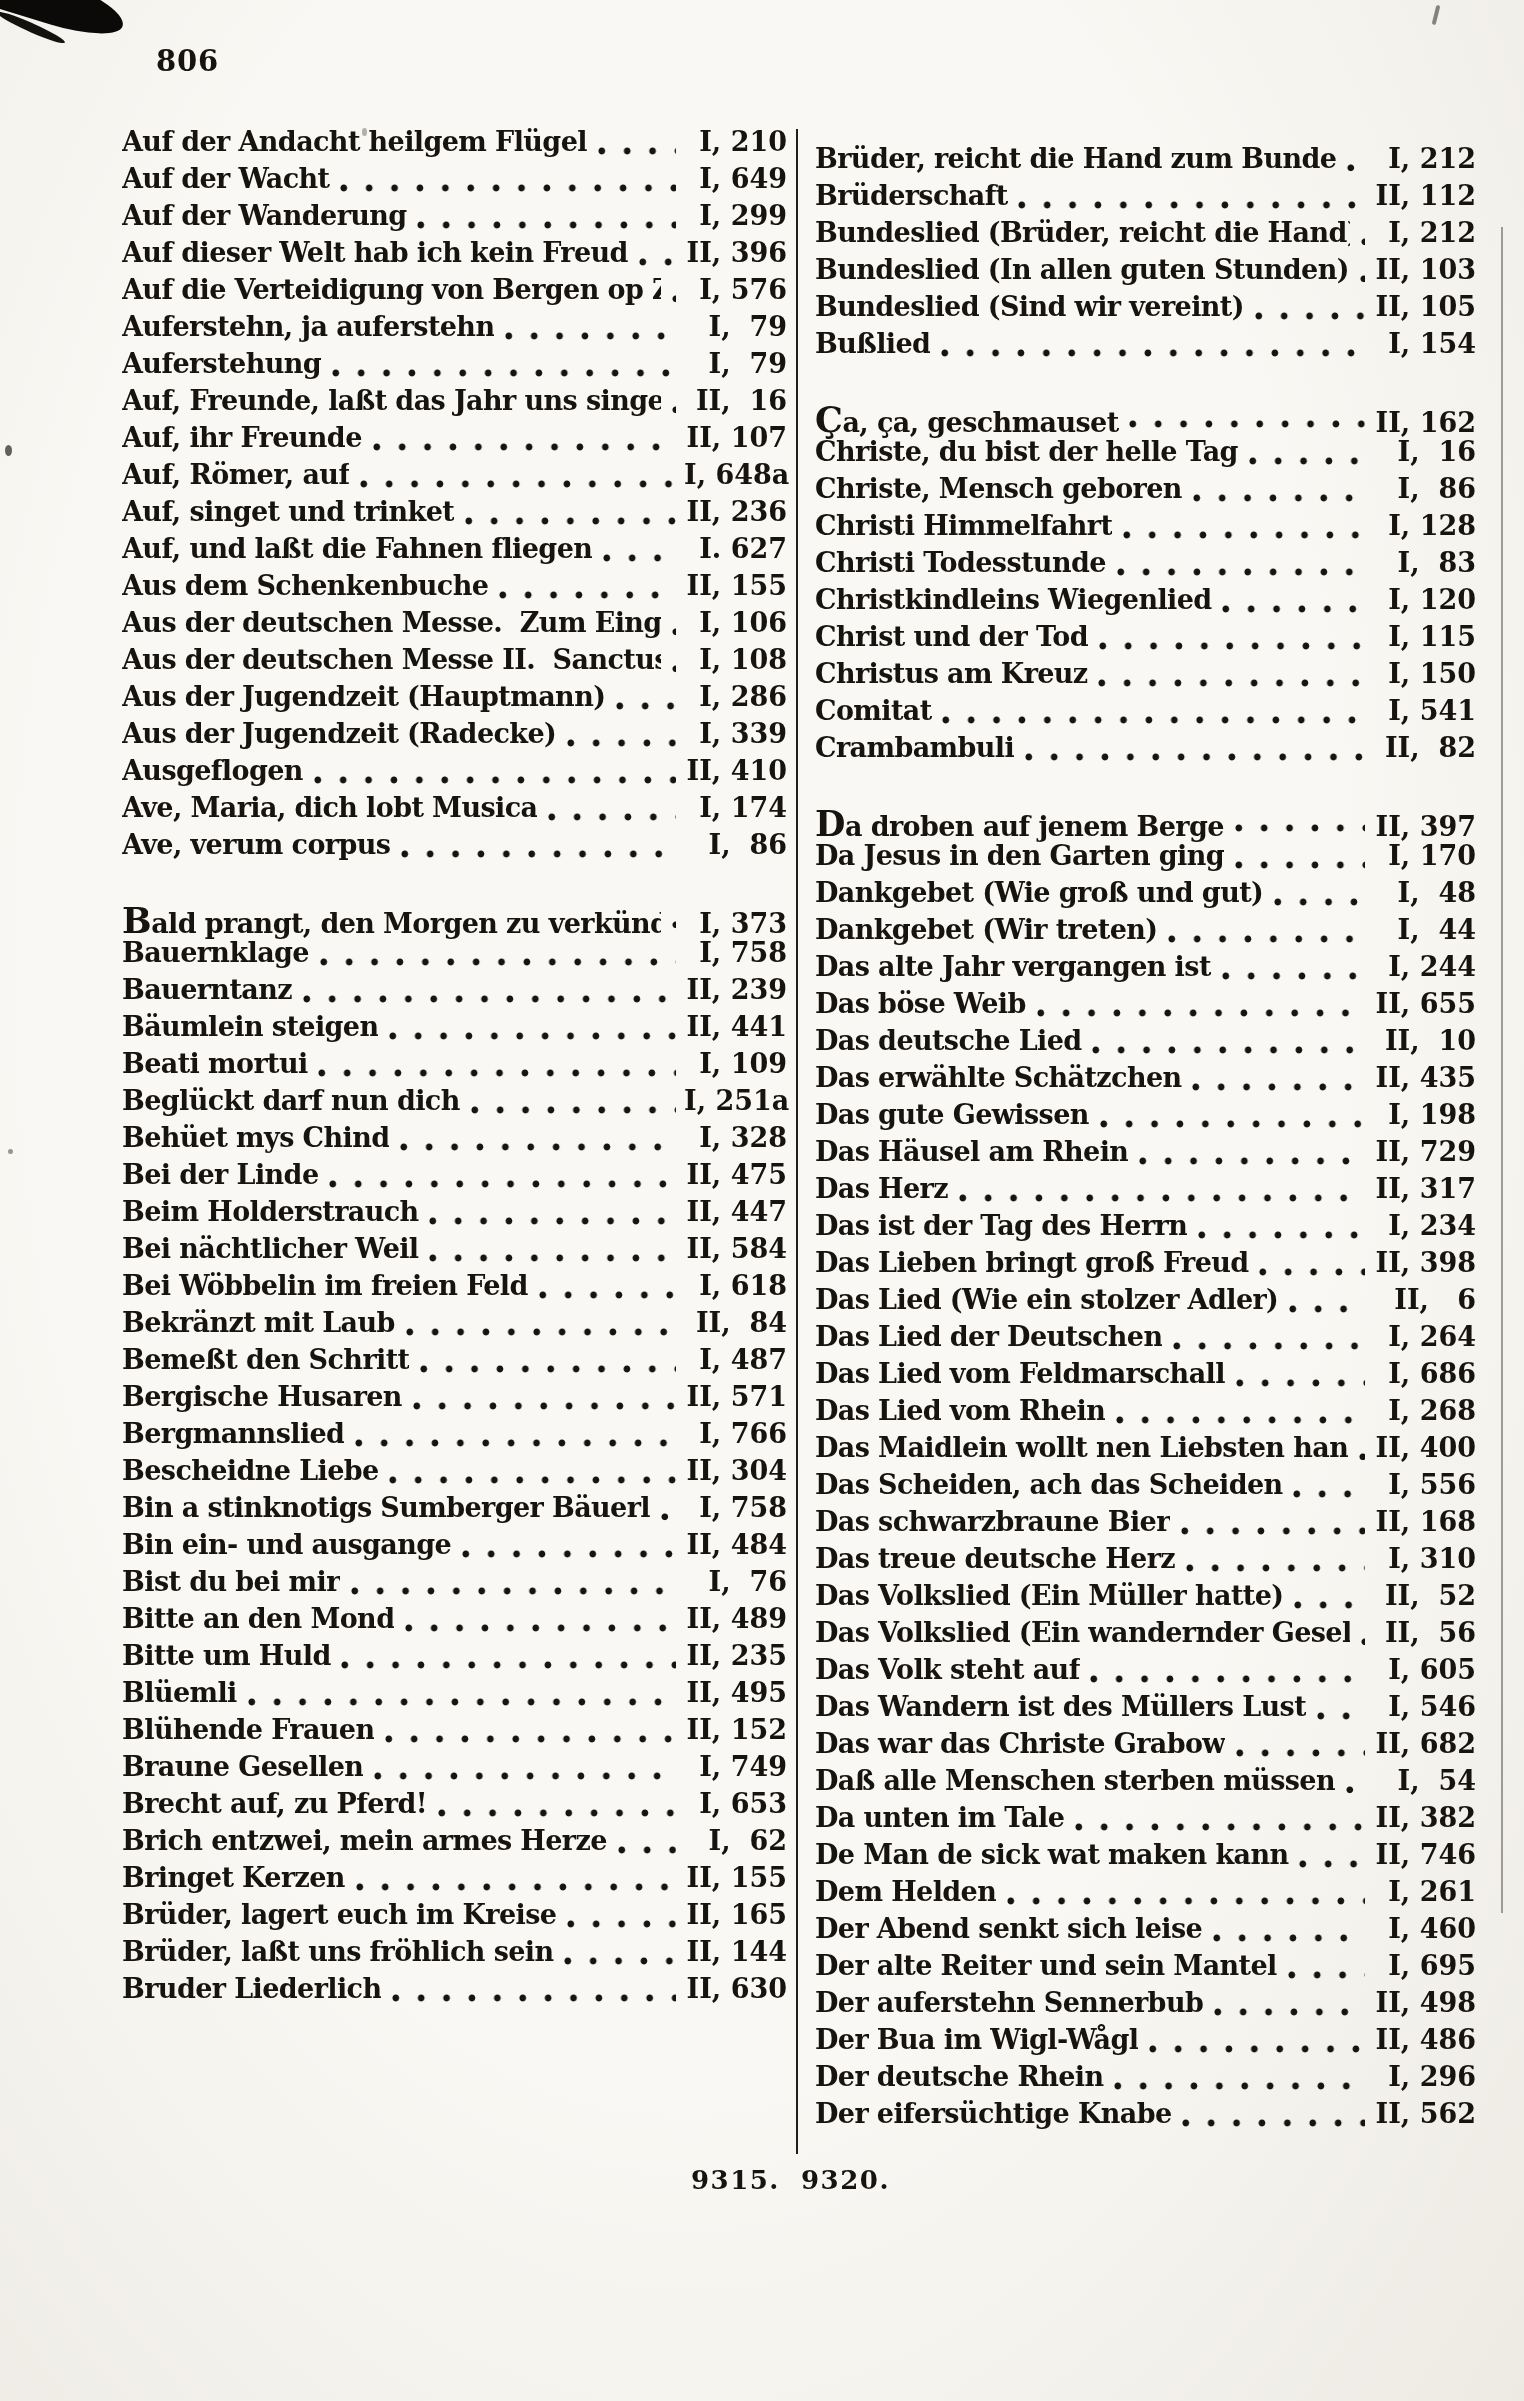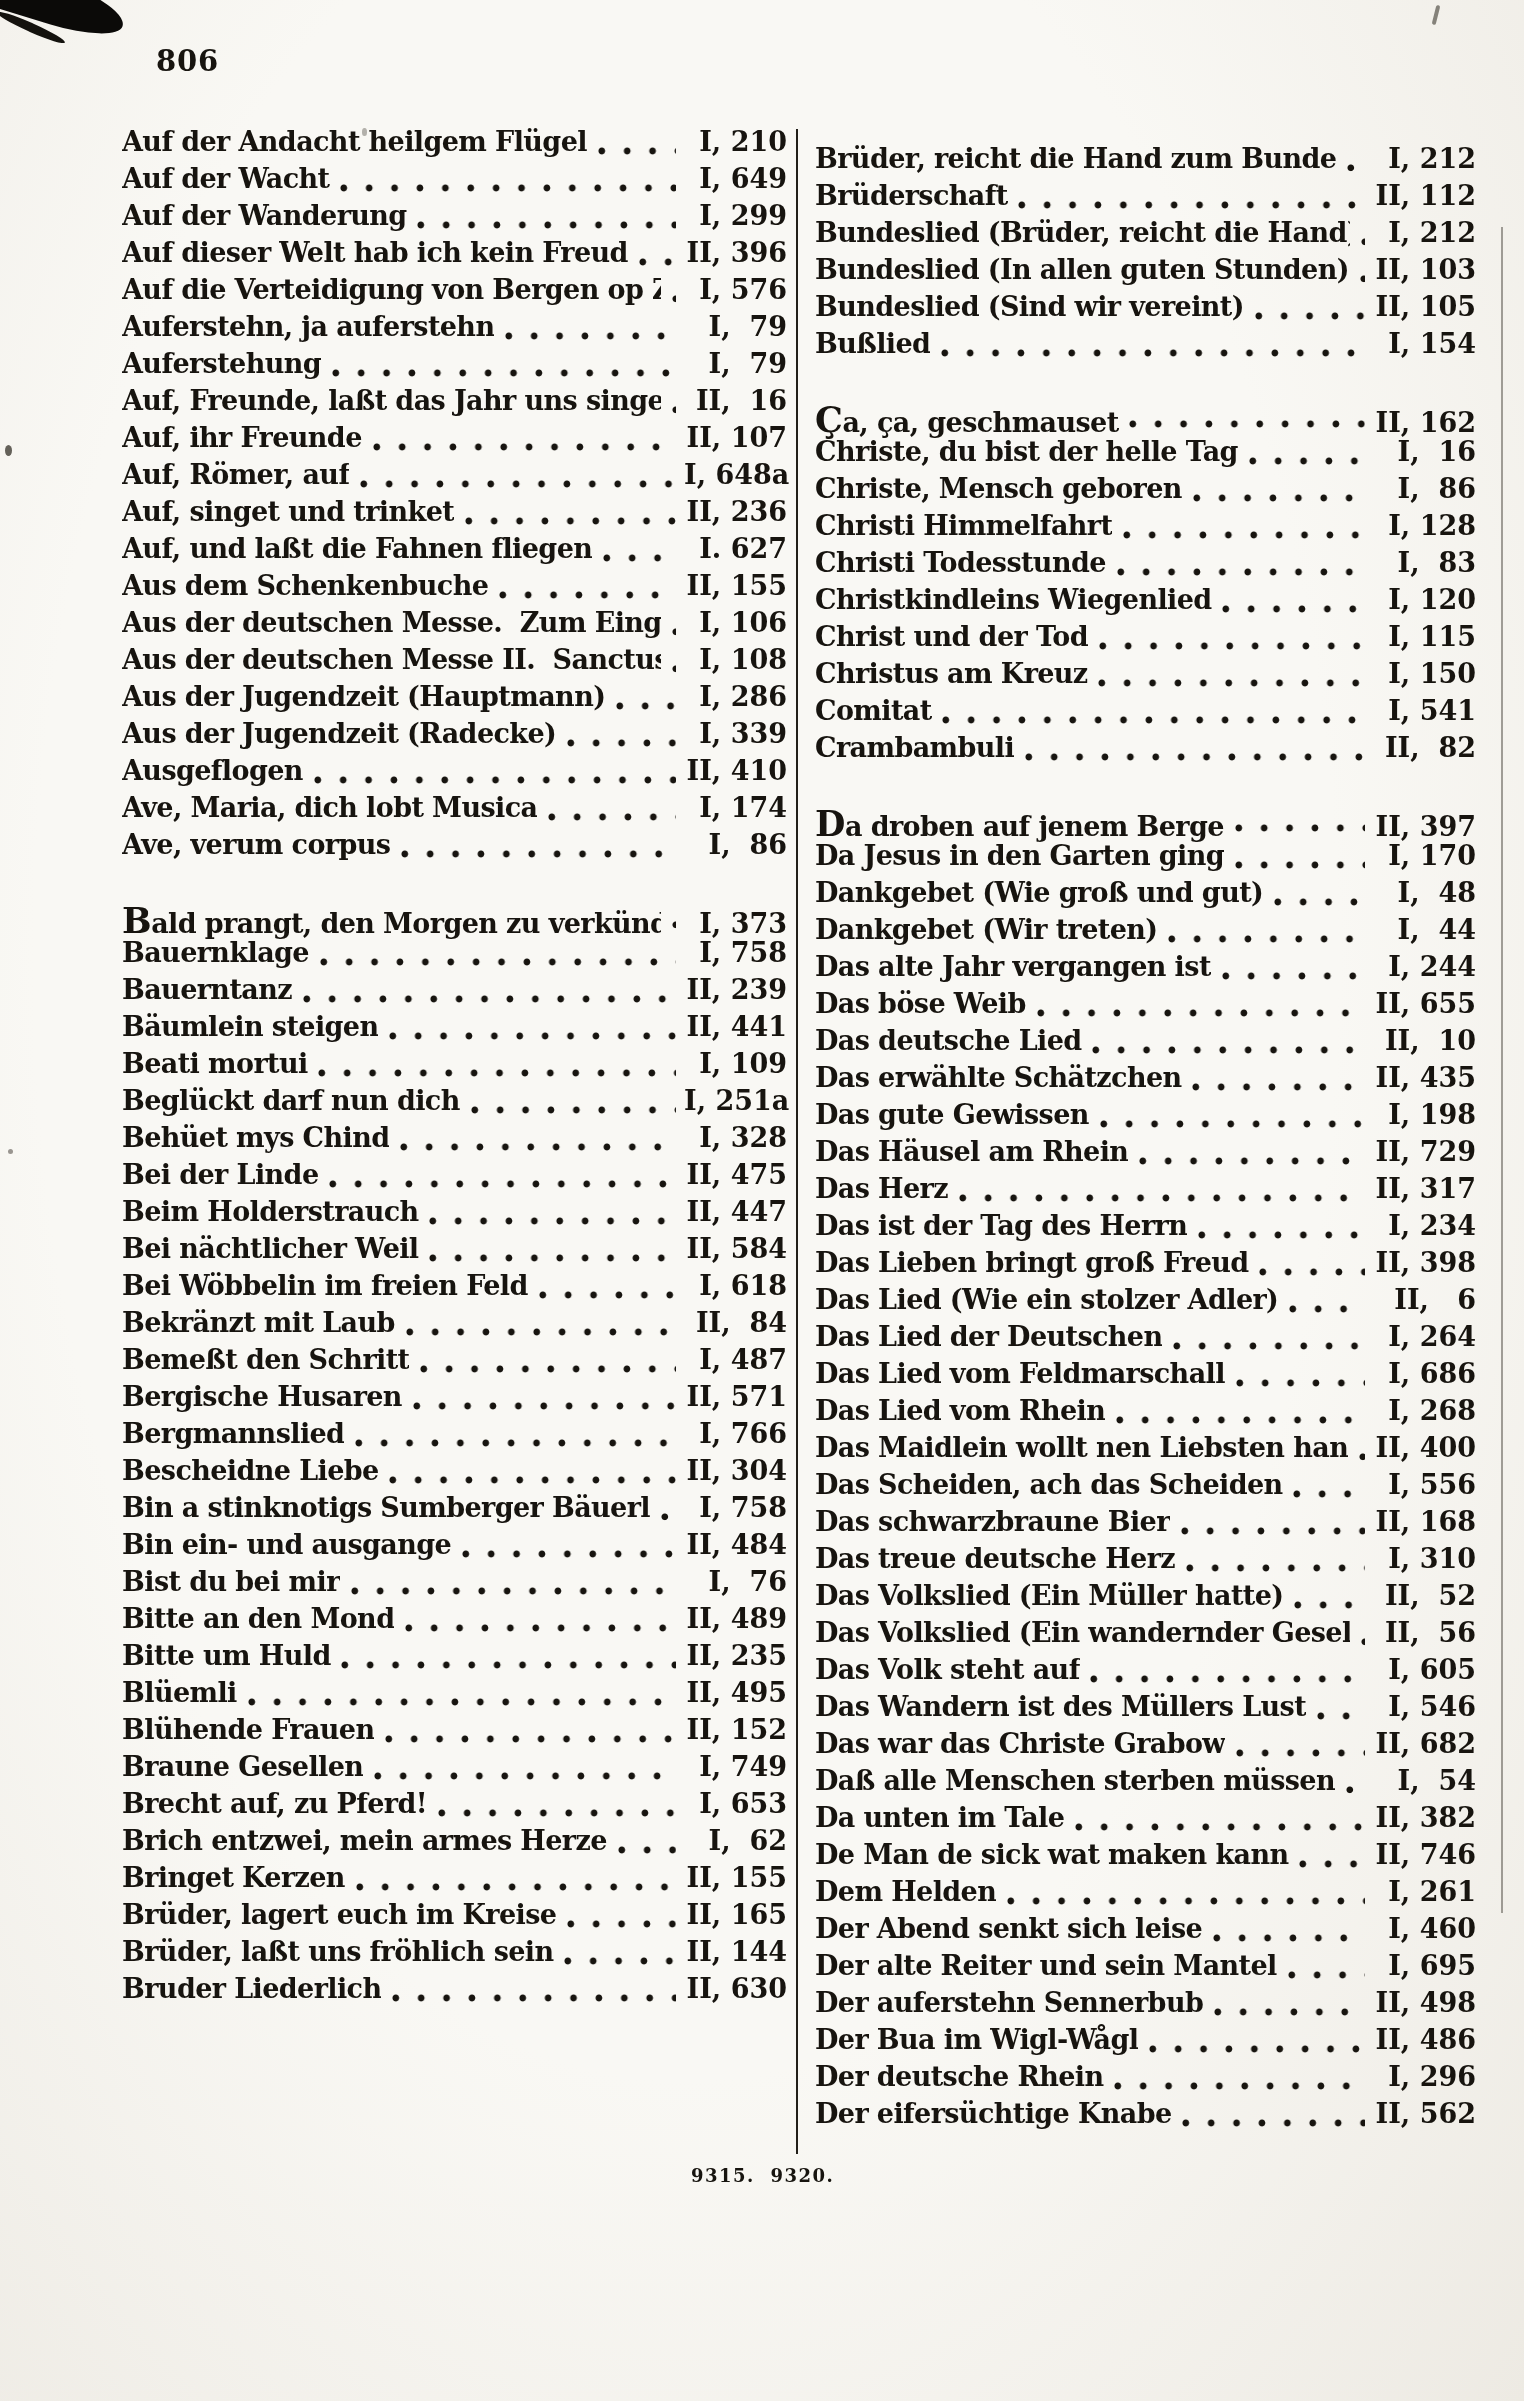--- a/index.html
+++ b/index.html
@@ -18,21 +18,21 @@
   .leader {
     flex:1 1 auto; min-width:4.6px; height:7.7px; align-self:flex-end;
     margin:0 7.7px 8.5px 10.8px; overflow:hidden;
     background-image: radial-gradient(circle at 3.8px 3.8px, #17140f 2.8px, rgba(0,0,0,0) 3.8px);
     background-size:25.4px 7.7px; background-repeat:repeat-x; background-position:0 100%;
   }
   .ref { white-space:pre; font-size:27px; width:103px; text-align:right; flex:0 0 auto; }
   .gap { height:34px; }
   .divider   { position:absolute; left:796px; top:129px; width:2.3px; height:2025px; background:#221f19; }
   .edge-line { position:absolute; left:1501px; top:227px; width:2.3px; height:1686px; background:#4a463e; opacity:.5; }
-  .footer { position:absolute; left:691px; top:2165px; font-size:18px; white-space:pre; letter-spacing:1.5px; }
+  .footer { position:absolute; left:691px; top:2165px; font-size:26px; white-space:pre; letter-spacing:1.5px; }
   .corner-mark {
     position:absolute; left:-35px; top:-23px; width:162px; height:45px;
     background:#0b0a08; transform:rotate(17deg);
     border-radius:7.7px 60% 45% 9.2px;
   }
   .corner-tail {
     position:absolute; left:-6.2px; top:23px; width:74px; height:9.2px;
     background:#14120e; transform:rotate(24deg); border-radius:50%;
   }
   .speck { position:absolute; border-radius:50%; background:#4a463e; }

